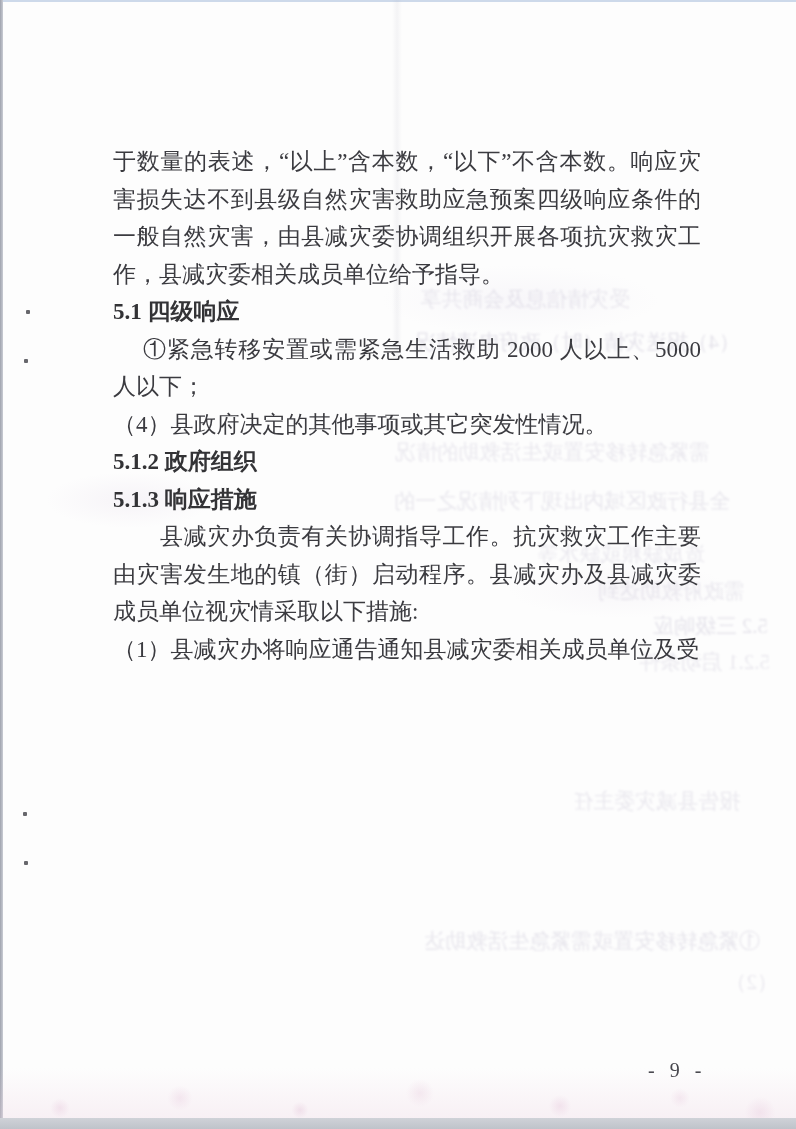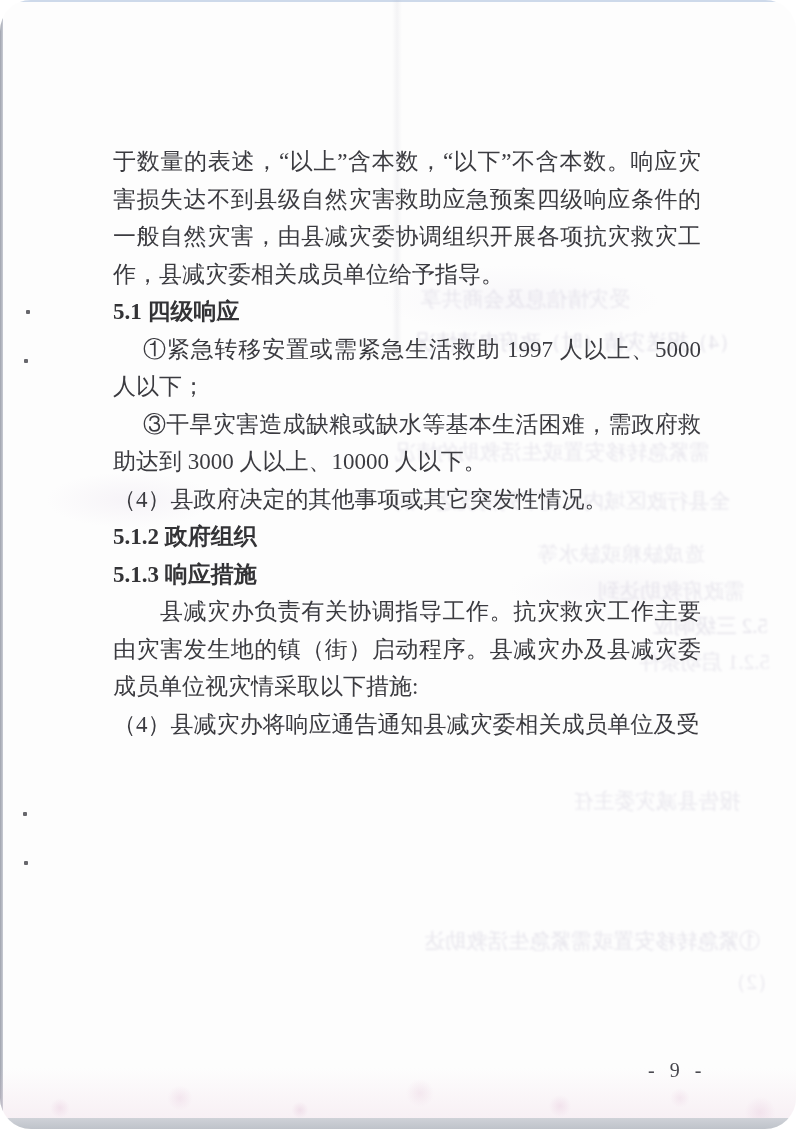--- a/index.html
+++ b/index.html
@@ -6,21 +6,20 @@
   .page{
     position:relative;
     width:796px;height:1129px;
     overflow:hidden;
     background:
       radial-gradient(ellipse 120px 40px at 130px 500px, rgba(205,185,215,.14), transparent 70%),
       radial-gradient(ellipse 200px 50px at 520px 300px, rgba(200,190,220,.10), transparent 70%),
       radial-gradient(ellipse 160px 40px at 620px 590px, rgba(205,190,215,.10), transparent 70%),
       #fdfdfd;
     font-family:"Liberation Serif","DejaVu Serif",serif;
-    border-radius:31px;
   }
   .edge-top{position:absolute;left:0;top:0;width:796px;height:2px;background:#cdd9ea;}
   .edge-left{position:absolute;left:0;top:0;width:3px;height:1129px;background:linear-gradient(to right,#9fa3ae,#c9ccd4);}
   .edge-bottom{position:absolute;left:0;top:1118px;width:796px;height:11px;background:linear-gradient(to bottom,#cfd2d8,#bfc3ca);}
   .bottom-noise{
     position:absolute;left:0;top:1068px;width:796px;height:50px;
     background:
       radial-gradient(circle 14px at 60px 40px, rgba(220,175,205,.25), transparent 70%),
       radial-gradient(circle 18px at 180px 30px, rgba(220,175,205,.22), transparent 70%),
       radial-gradient(circle 12px at 300px 42px, rgba(215,170,200,.25), transparent 70%),
@@ -95,27 +94,26 @@
   <div class="bleed b6">需政府救助达到</div>
   <div class="bleed b7">5.2 三级响应</div>
   <div class="bleed b8">5.2.1 启动条件</div>
   <div class="bleed b9">报告县减灾委主任</div>
   <div class="bleed b10">①紧急转移安置或需紧急生活救助达</div>
   <div class="bleed b11">（2）</div>
 
   <div class="content">
     <p class="cont">于数量的表述，“以上”含本数，“以下”不含本数。响应灾害损失达不到县级自然灾害救助应急预案四级响应条件的一般自然灾害，由县减灾委协调组织开展各项抗灾救灾工作，县减灾委相关成员单位给予指导。</p>
     <p class="h">5.1 四级响应</p>
-    <p class="sub">①紧急转移安置或需紧急生活救助 1997 人以上、5000 人以下；</p>
-    <p class="sub">③干旱灾害造成缺粮或缺水等基本生活困难，需政府救助达到 3000 人以上、10000 人以下。</p>
+    <p class="sub">①紧急转移安置或需紧急生活救助 2000 人以上、5000 人以下；</p>
     <p class="item">（4）县政府决定的其他事项或其它突发性情况。</p>
     <p class="h">5.1.2 政府组织</p>
     <p class="h">5.1.3 响应措施</p>
     <p class="p2">县减灾办负责有关协调指导工作。抗灾救灾工作主要由灾害发生地的镇（街）启动程序。县减灾办及县减灾委成员单位视灾情采取以下措施:</p>
-    <p class="item">（4）县减灾办将响应通告通知县减灾委相关成员单位及受</p>
+    <p class="item">（1）县减灾办将响应通告通知县减灾委相关成员单位及受</p>
   </div>
 
   <div class="pagenum">- 9 -</div>
 
   <div class="bottom-noise"></div>
   <div class="edge-bottom"></div>
 
 </div>
 
 </body></html>

